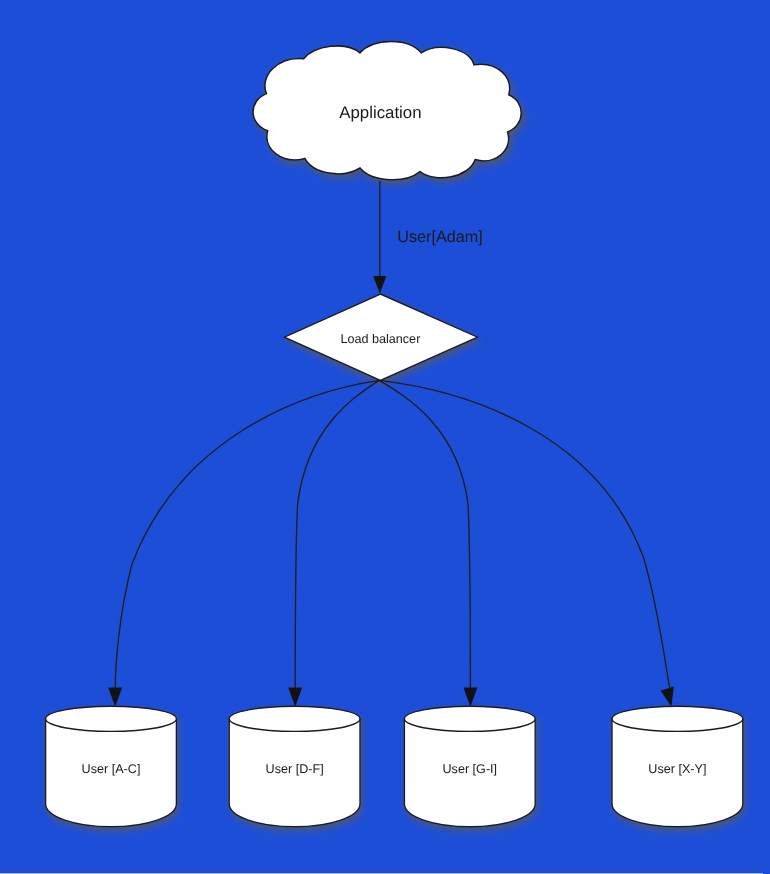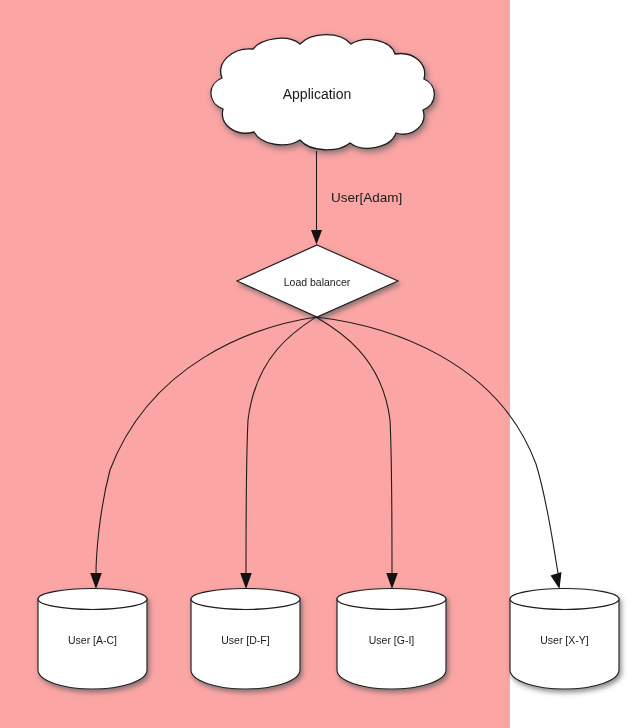--- a/index.html
+++ b/index.html
@@ -9,23 +9,23 @@
     background: #ffffff;
   }
   body {
     width: 642px;
     height: 728px;
     overflow: hidden;
     font-family: "Liberation Sans", sans-serif;
   }
   #diagram-root {
     position: relative;
-    width: 510px;
+    width: 642px;
     height: 728px;
-    background: #fca5a5;
+    background: #1d4ed8;
   }
   svg.canvas {
     position: absolute;
     left: 0;
     top: 0;
     width: 642px;
     height: 728px;
     display: block;
   }
   .node-label {

